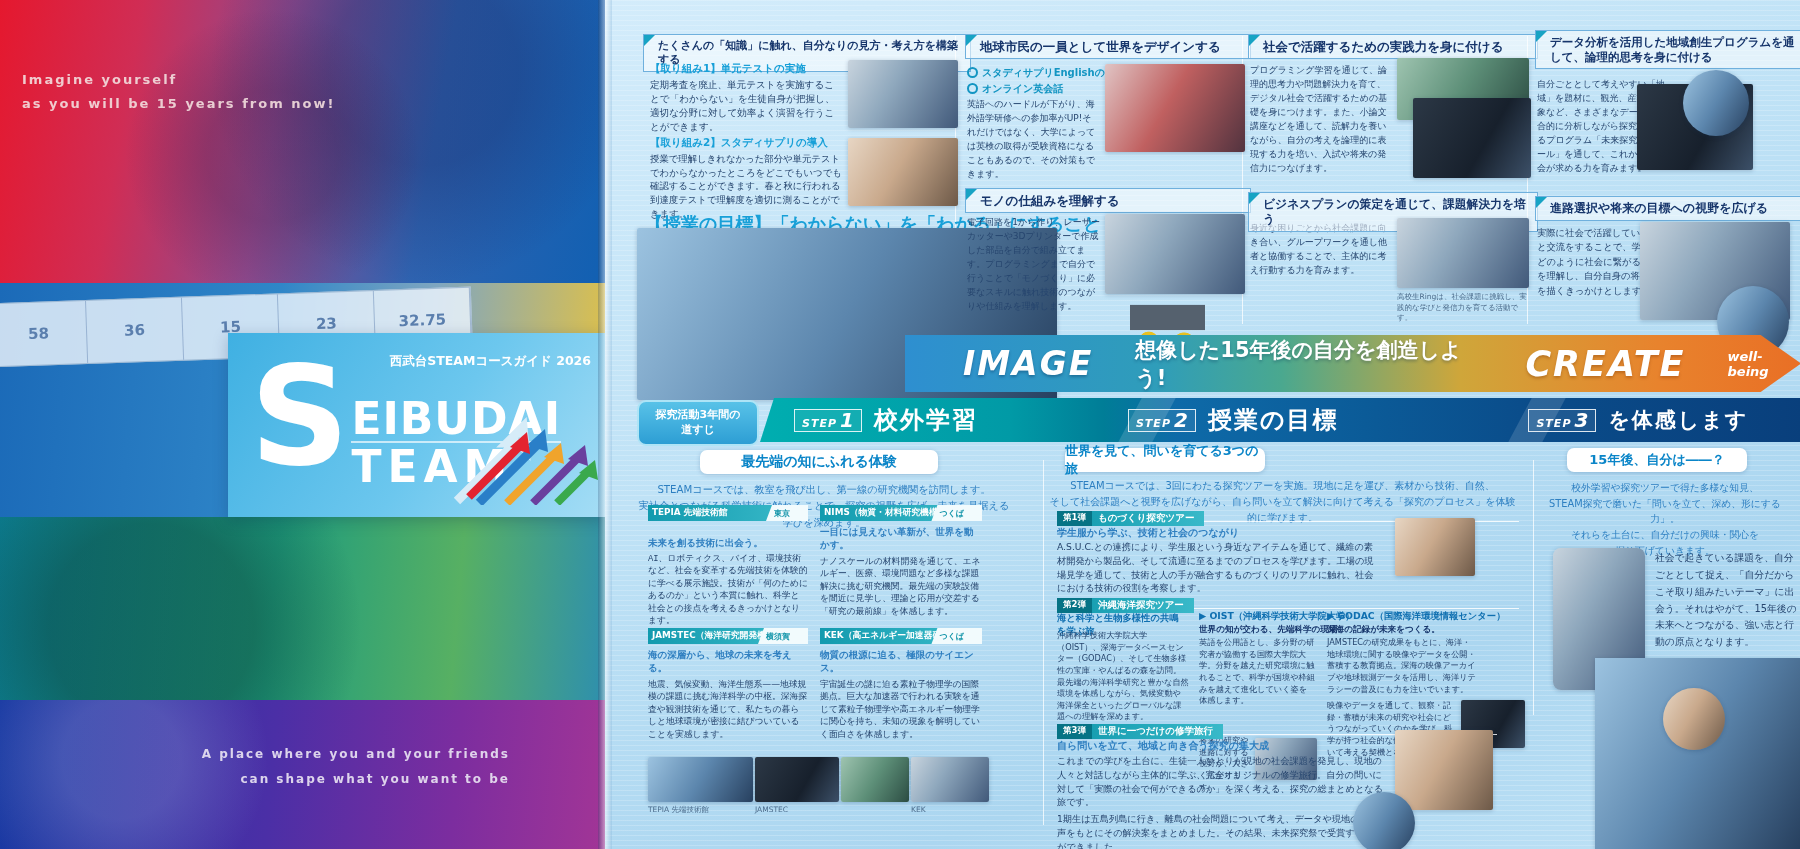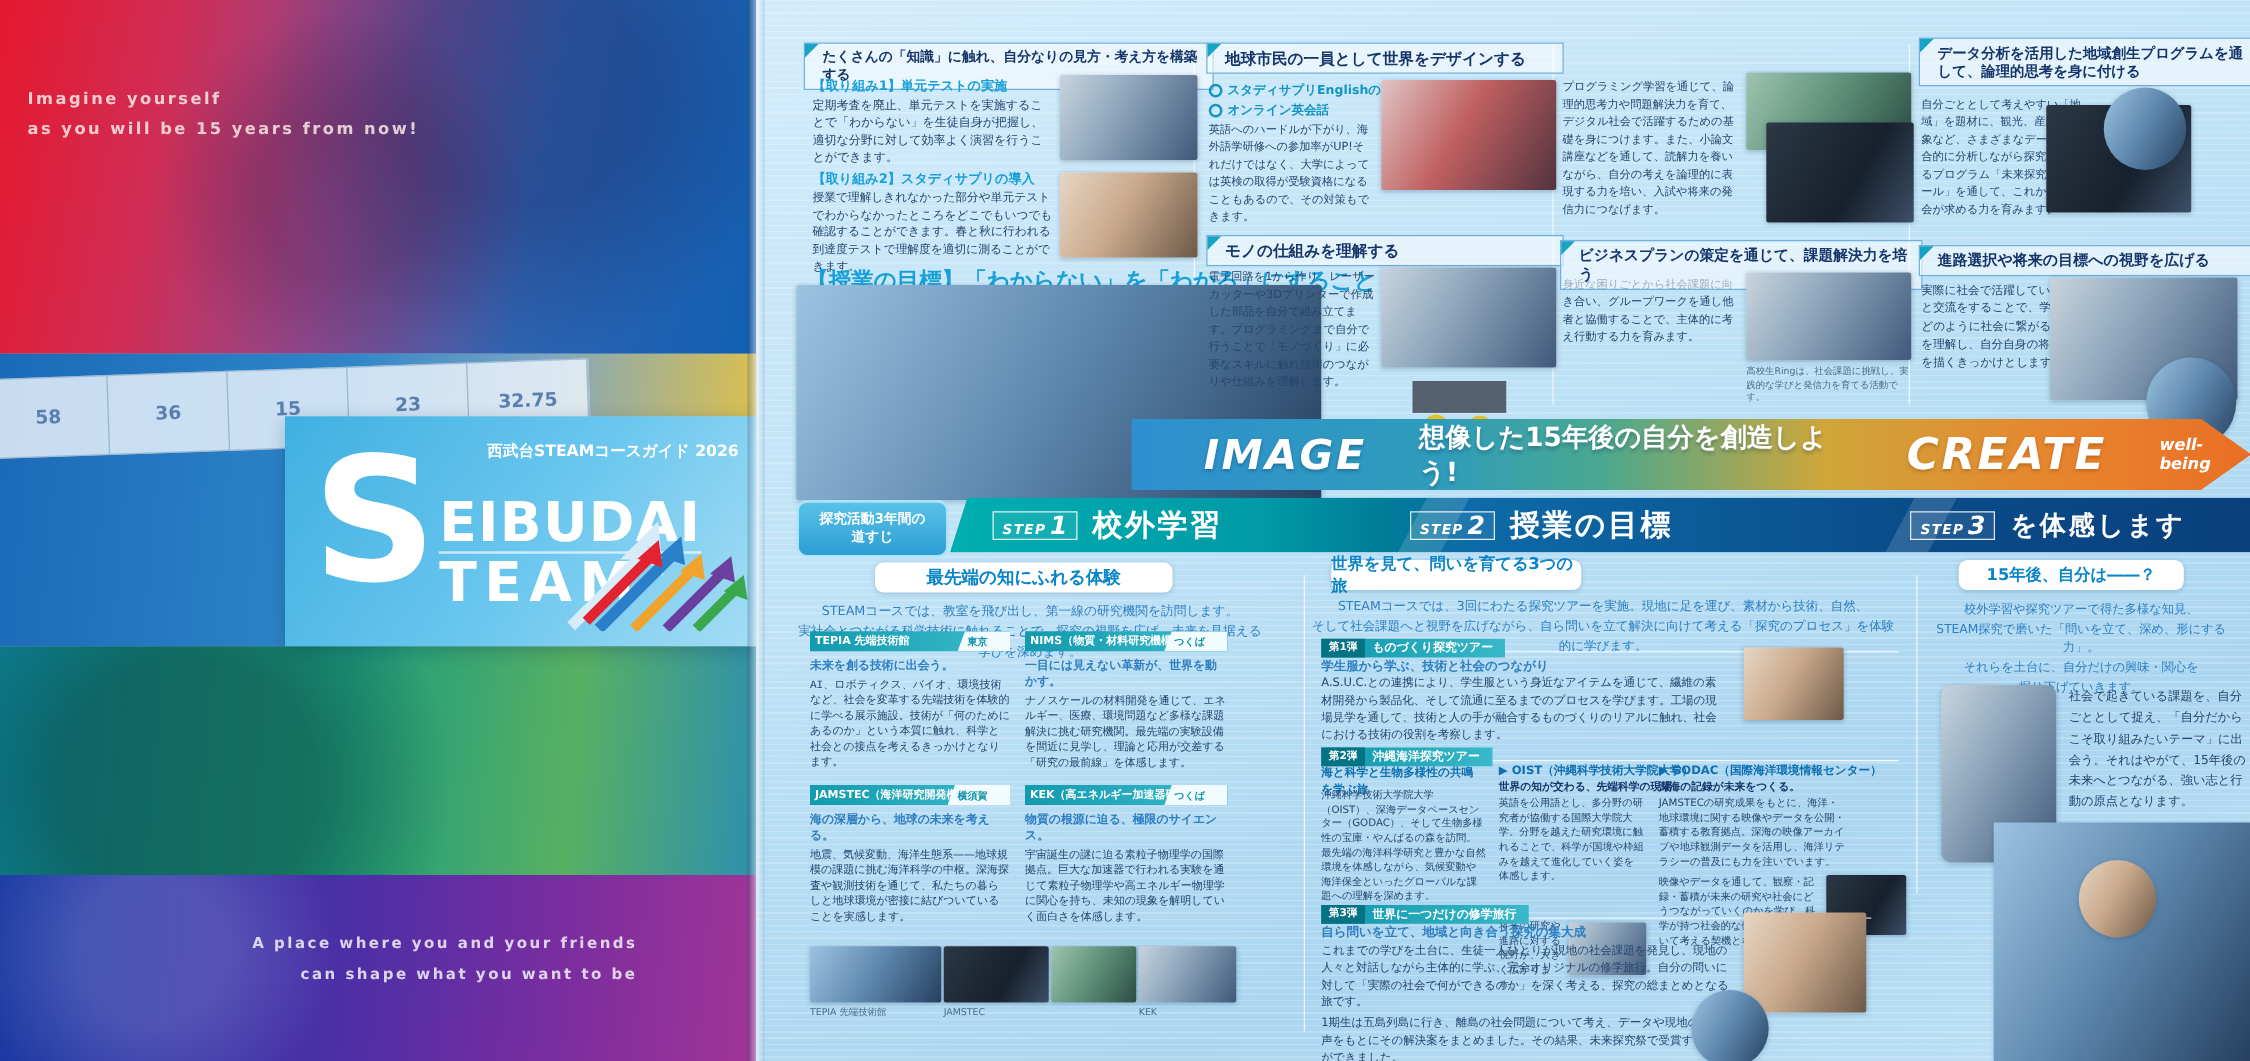--- a/index.html
+++ b/index.html
@@ -198,20 +198,21 @@
     <div class="abs body-txt" style="left:362px;top:98px;width:133px;font-size:9px;line-height:1.55;">英語へのハードルが下がり、海外語学研修への参加率がUP!それだけではなく、大学によっては英検の取得が受験資格になることもあるので、その対策もできます。</div>
     <div class="abs ph ph-red" style="left:500px;top:64px;width:140px;height:88px;"></div>
     <div class="abs sec-head" style="left:360px;top:188px;width:264px;font-size:12.5px;">モノの仕組みを理解する</div>
     <div class="abs body-txt" style="left:362px;top:216px;width:133px;font-size:9px;line-height:1.55;">電子回路を1から作り、レーザーカッターや3Dプリンターで作成した部品を自分で組み立てます。プログラミングまで自分で行うことで「モノづくり」に必要なスキルに触れ技術のつながりや仕組みを理解します。</div>
     <div class="abs ph ph-class" style="left:500px;top:214px;width:140px;height:80px;"></div>
     <div class="abs" style="left:525px;top:294px;width:75px;height:58px;background:
         radial-gradient(circle at 25% 82%, #e8c020 13%, transparent 14%),
         radial-gradient(circle at 72% 86%, #e8c020 15%, transparent 16%),
         linear-gradient(180deg,transparent 18%,#55616e 19% 62%,transparent 63%);"></div>
 
+    <div class="abs sec-head" style="left:643px;top:34px;width:268px;font-size:12.5px;">社会で活躍するための実践力を身に付ける</div>
     <div class="abs body-txt" style="left:645px;top:64px;width:140px;font-size:9px;line-height:1.55;">プログラミング学習を通じて、論理的思考力や問題解決力を育て、デジタル社会で活躍するための基礎を身につけます。また、小論文講座などを通して、読解力を養いながら、自分の考えを論理的に表現する力を培い、入試や将来の発信力につなげます。</div>
     <div class="abs ph ph-green" style="left:792px;top:58px;width:132px;height:62px;"></div>
     <div class="abs ph ph-dark" style="left:808px;top:98px;width:118px;height:80px;"></div>
     <div class="abs body-txt" style="left:645px;top:222px;width:140px;font-size:9px;line-height:1.55;">身近な困りごとから社会課題に向き合い、グループワークを通し他者と協働することで、主体的に考え行動する力を育みます。</div>
     <div class="abs sec-head" style="left:643px;top:192px;width:268px;font-size:11.8px;">ビジネスプランの策定を通じて、課題解決力を培う</div>
     <div class="abs ph ph-class" style="left:792px;top:218px;width:132px;height:70px;"></div>
     <div class="abs cap" style="left:792px;top:292px;width:135px;line-height:1.4;">高校生Ringは、社会課題に挑戦し、実践的な学びと発信力を育てる活動です。</div>
 
     <div class="abs sec-head" style="left:930px;top:30px;width:252px;font-size:11.5px;">データ分析を活用した地域創生プログラムを通して、論理的思考を身に付ける</div>
     <div class="abs body-txt" style="left:932px;top:78px;width:130px;font-size:9px;line-height:1.55;">自分ごととして考えやすい「地域」を題材に、観光、産業、気象など、さまざまなデータを複合的に分析しながら探究を進めるプログラム「未来探究ゼミナール」を通して、これからの社会が求める力を育みます。</div>
@@ -257,21 +258,21 @@
     <div class="abs intro" style="left:30px;top:482px;width:378px;font-size:10.2px;">
       <div>STEAMコースでは、教室を飛び出し、第一線の研究機関を訪問します。</div>
       <div>実社会とつながる科学技術に触れることで、探究の視野を広げ、未来を見据える学びを深めます。</div>
     </div>
 
     <div class="abs" style="left:43px;top:505px;width:160px;">
       <div class="inst-bar">
         <span>TEPIA 先端技術館</span>
         <span class="inst-badge">東京</span>
       </div>
-      <div class="lead" style="margin-top:5px;">未来を創る技術に出会う。</div>
+      <div class="lead" style="margin-top:16px;">未来を創る技術に出会う。</div>
       <div class="inst-body" style="margin-top:3px;font-family:Liberation Mono, monospace;">AI、ロボティクス、バイオ、環境技術など、社会を変革する先端技術を体験的に学べる展示施設。技術が「何のためにあるのか」という本質に触れ、科学と社会との接点を考えるきっかけとなります。</div>
     </div>
     <div class="abs" style="left:215px;top:505px;width:162px;">
       <div class="inst-bar">
         <span>NIMS（物質・材料研究機構）</span>
         <span class="inst-badge">つくば</span>
       </div>
       <div class="lead" style="margin-top:5px;">一目には見えない革新が、世界を動かす。</div>
       <div class="inst-body" style="margin-top:3px;">ナノスケールの材料開発を通じて、エネルギー、医療、環境問題など多様な課題解決に挑む研究機関。最先端の実験設備を間近に見学し、理論と応用が交差する「研究の最前線」を体感します。</div>
     </div>

